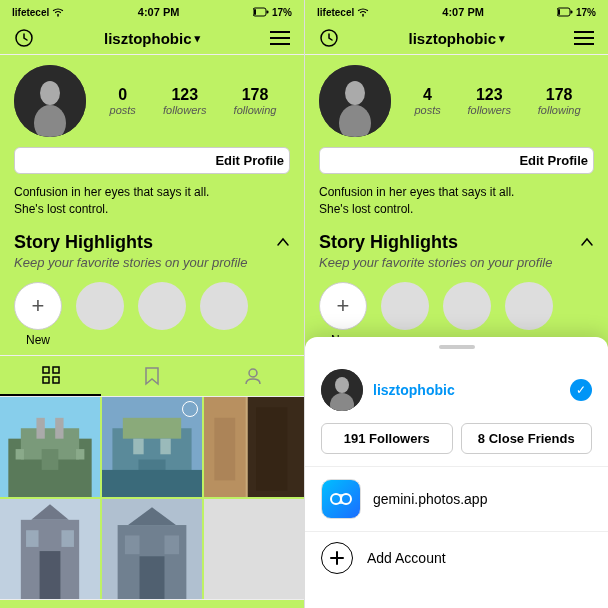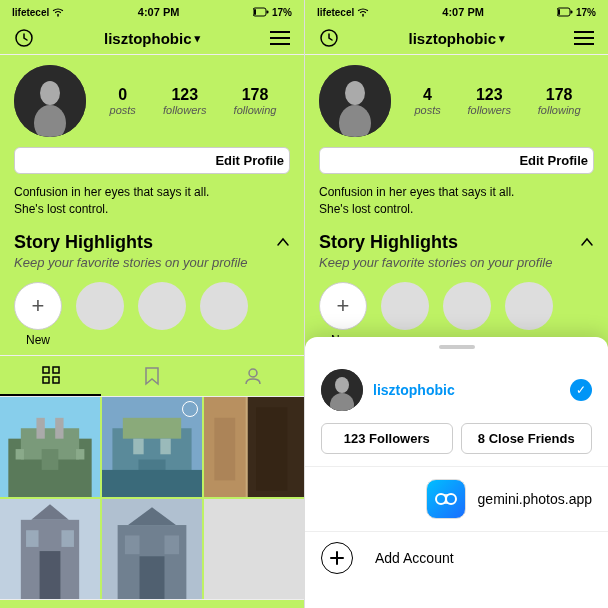--- a/index.html
+++ b/index.html
@@ -316,21 +316,20 @@
     .overlay-divider {
       height: 1px;
       background: #eee;
       margin: 0 0 0 0;
     }
     .overlay-app-row {
       display: flex;
       align-items: center;
       padding: 12px 16px;
       gap: 12px;
-      justify-content: flex-end;
     }
     .app-icon {
       width: 40px;
       height: 40px;
       border-radius: 10px;
       background: linear-gradient(135deg, #00bfff, #1a6dff);
       display: flex;
       align-items: center;
       justify-content: center;
       font-size: 18px;
@@ -355,21 +354,20 @@
       border: 1.5px solid #000;
       display: flex;
       align-items: center;
       justify-content: center;
       font-size: 20px;
       color: #000;
     }
     .add-label {
       font-size: 14px;
       color: #000;
-      margin-left: 8px;
     }
 
     
     svg { display: block; }
   </style>
 </head>
 <body>
 
 <div class="phone-panel">
 
@@ -716,21 +714,21 @@
           <rect width="42" height="42" rx="21" fill="#2a2a2a"></rect>
           <ellipse cx="21" cy="16" rx="7" ry="8" fill="#aaa"></ellipse>
           <ellipse cx="21" cy="36" rx="12" ry="12" fill="#888"></ellipse>
         </svg>
       </div>
       <span class="overlay-username">lisztophobic</span>
       <div class="check-icon">✓</div>
     </div>
 
     <div class="overlay-buttons">
-      <button class="overlay-btn">123 Followers</button>
+      <button class="overlay-btn">191 Followers</button>
       <button class="overlay-btn">8 Close Friends</button>
     </div>
 
     <div class="overlay-divider"></div>
 
     <div class="overlay-app-row">
       <div class="app-icon">
         <svg width="24" height="24" viewBox="0 0 24 24">
           <circle cx="7" cy="12" r="5" fill="none" stroke="white" stroke-width="2"></circle>
           <circle cx="17" cy="12" r="5" fill="none" stroke="white" stroke-width="2"></circle>

